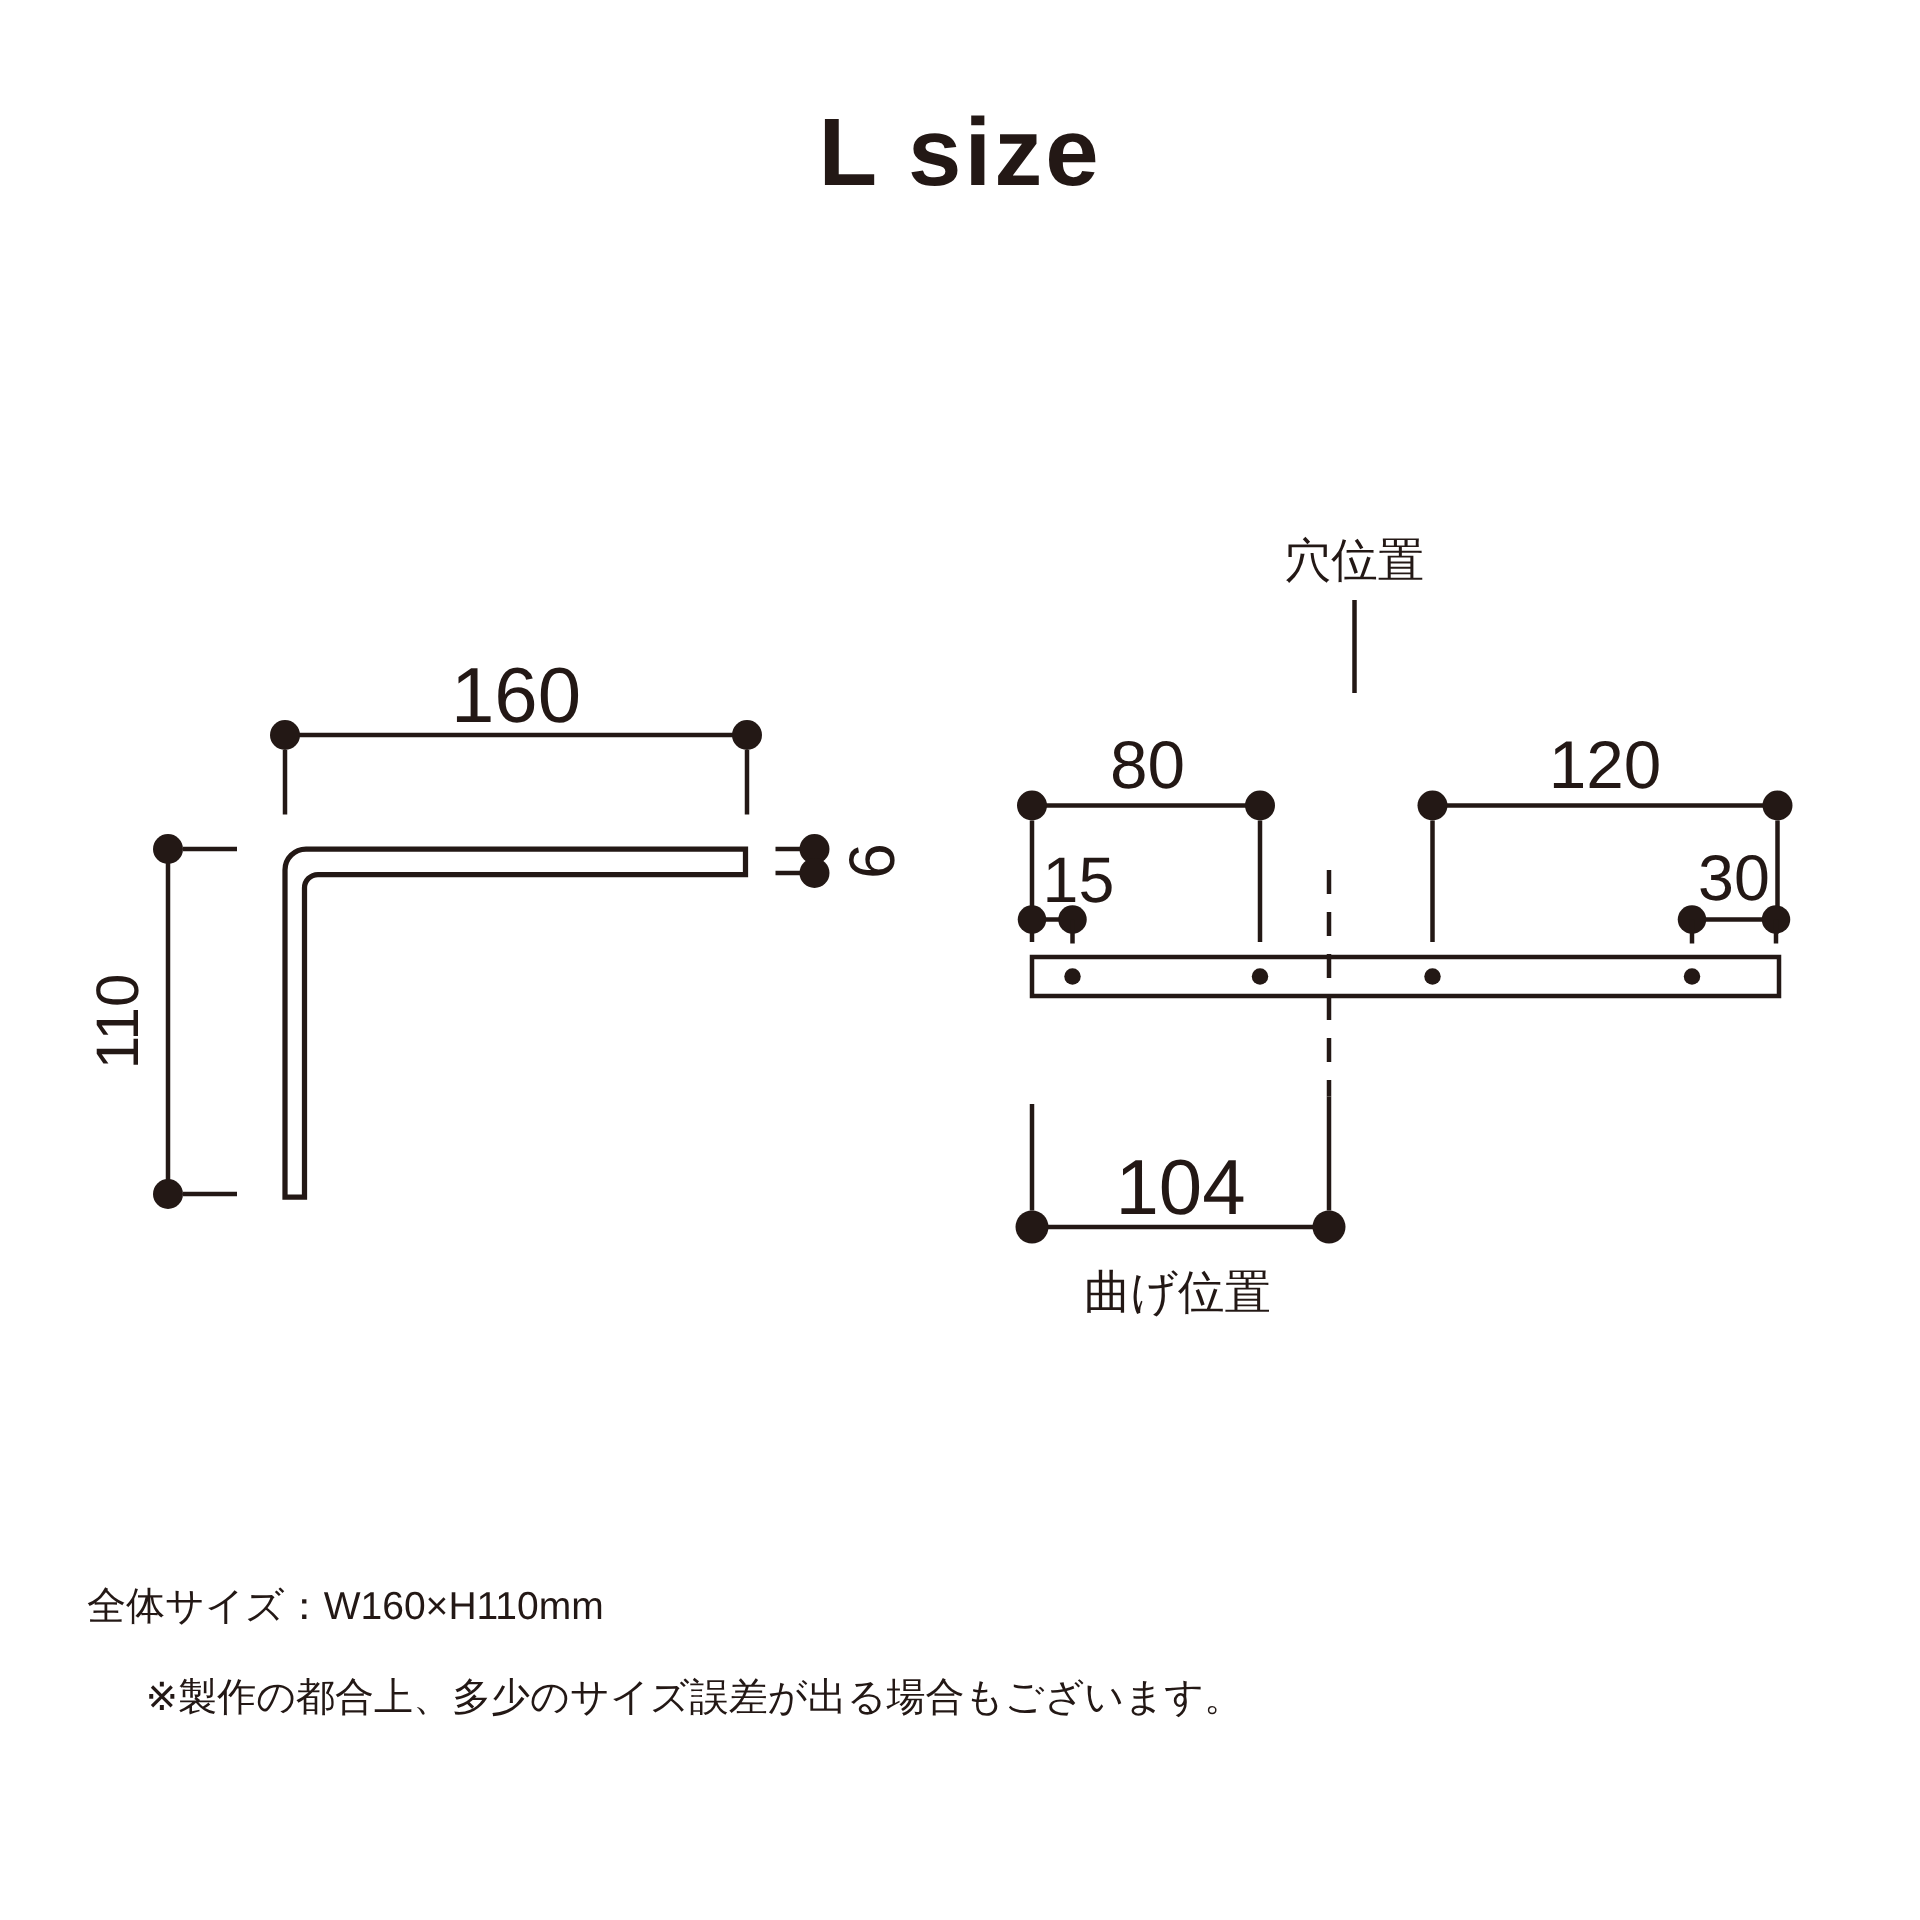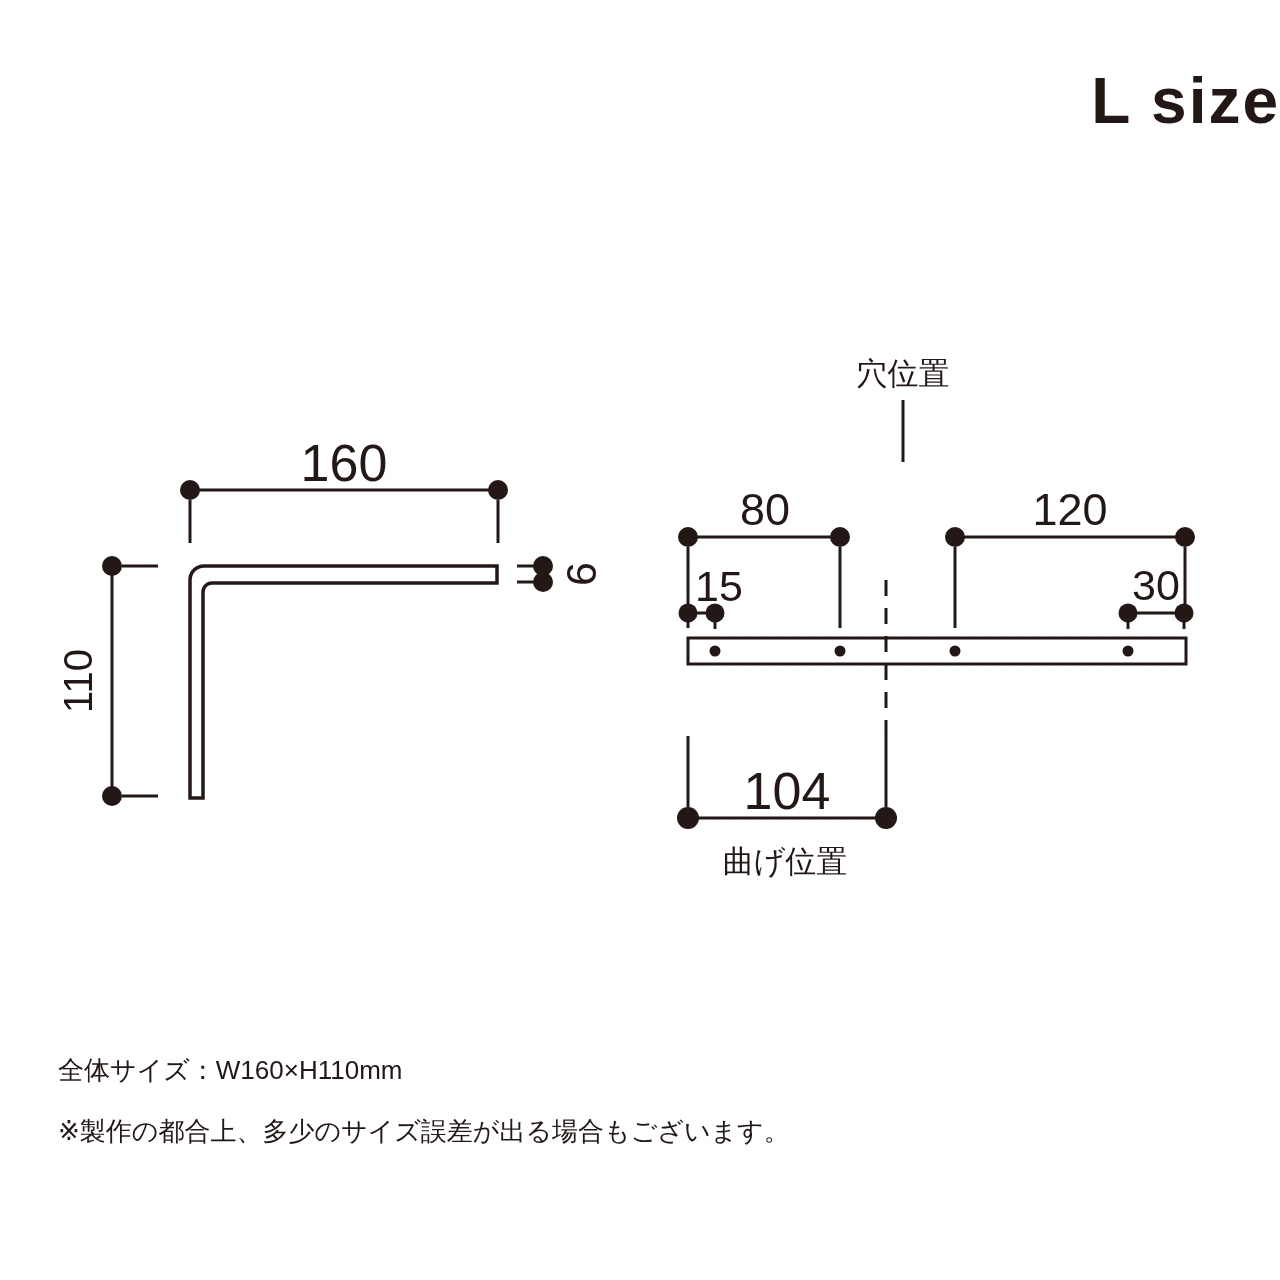--- a/index.html
+++ b/index.html
@@ -7,21 +7,21 @@
     position:relative;
     width:1280px; height:1280px;
     background:#ffffff;
     font-family:"Liberation Sans","DejaVu Sans",sans-serif;
     color:#231815;
     overflow:hidden;
   }
   .page-title {
     position:absolute;
     left:0; right:0; top:64px;
-    text-align:right;
+    text-align:center;
     font-size:64px;
     font-weight:bold;
     letter-spacing:2px;
     color:#231815;
   }
   svg.drawing { position:absolute; left:0; top:0; }
   svg.drawing .ln   { stroke:#231815; stroke-width:3;   fill:none; }
   svg.drawing .lnT  { stroke:#231815; stroke-width:3.5; fill:none; }
   svg.drawing .dash { stroke:#231815; stroke-width:3;   fill:none; stroke-dasharray:16 12; }
   svg.drawing .dot  { fill:#231815; stroke:none; }
@@ -137,15 +137,15 @@
         <circle class="dot" cx="688" cy="818" r="11"></circle>
         <circle class="dot" cx="886" cy="818" r="11"></circle>
         <text class="numL" x="787" y="809" text-anchor="middle">104</text>
       </g>
 
       <text class="jp" x="785" y="872" text-anchor="middle">曲げ位置</text>
     </g>
   </svg>
 
   <div class="notes-line" style="top:1056px;">全体サイズ：W160×H110mm</div>
-  <div class="notes-line" style="top:1117px;">※製作の都合上、多少のサイズ誤差が出る場合もございます。</div>
+  <div class="notes-line" style="top:1117px;margin-left:39px;">※製作の都合上、多少のサイズ誤差が出る場合もございます。</div>
 
 </div>
 
 </body></html>

